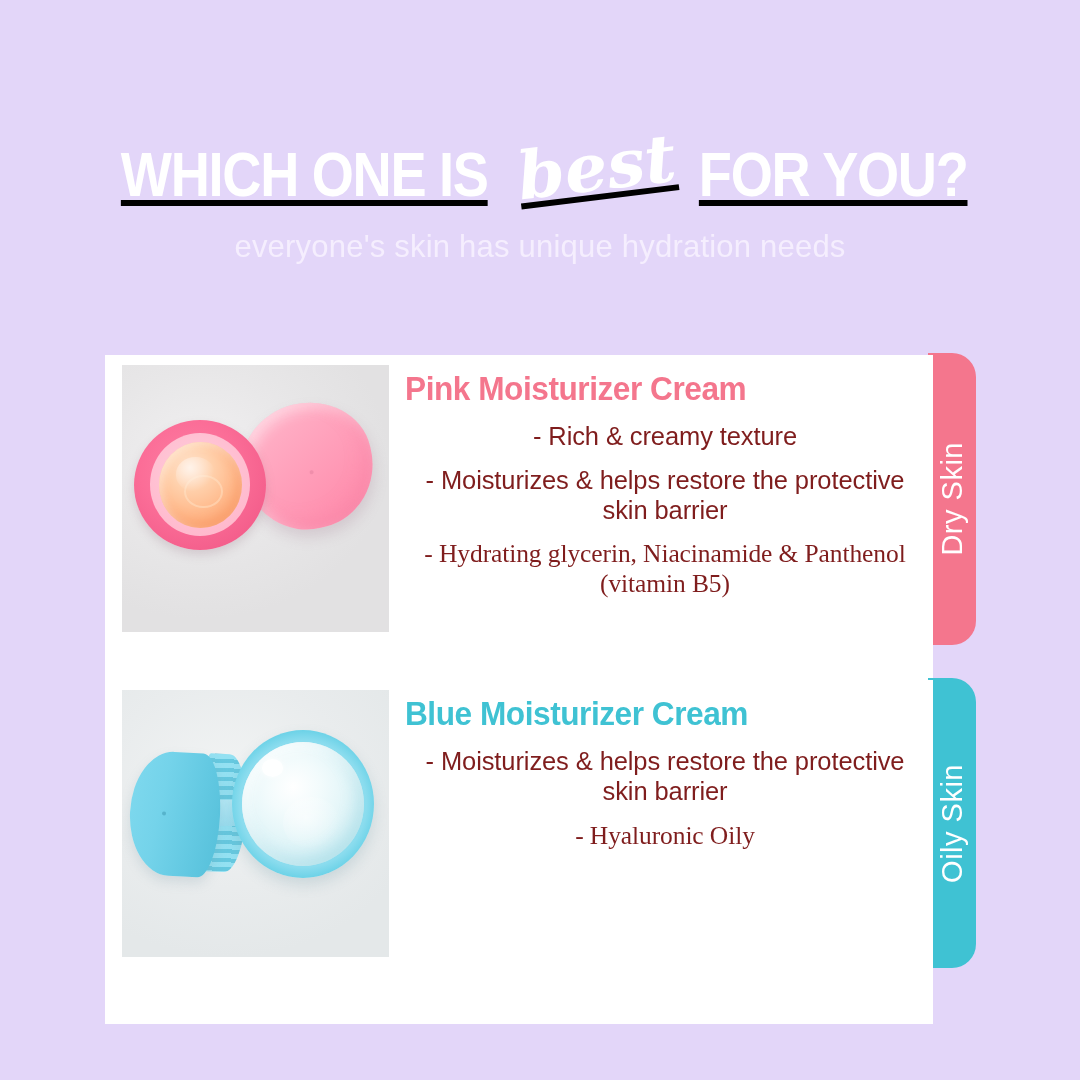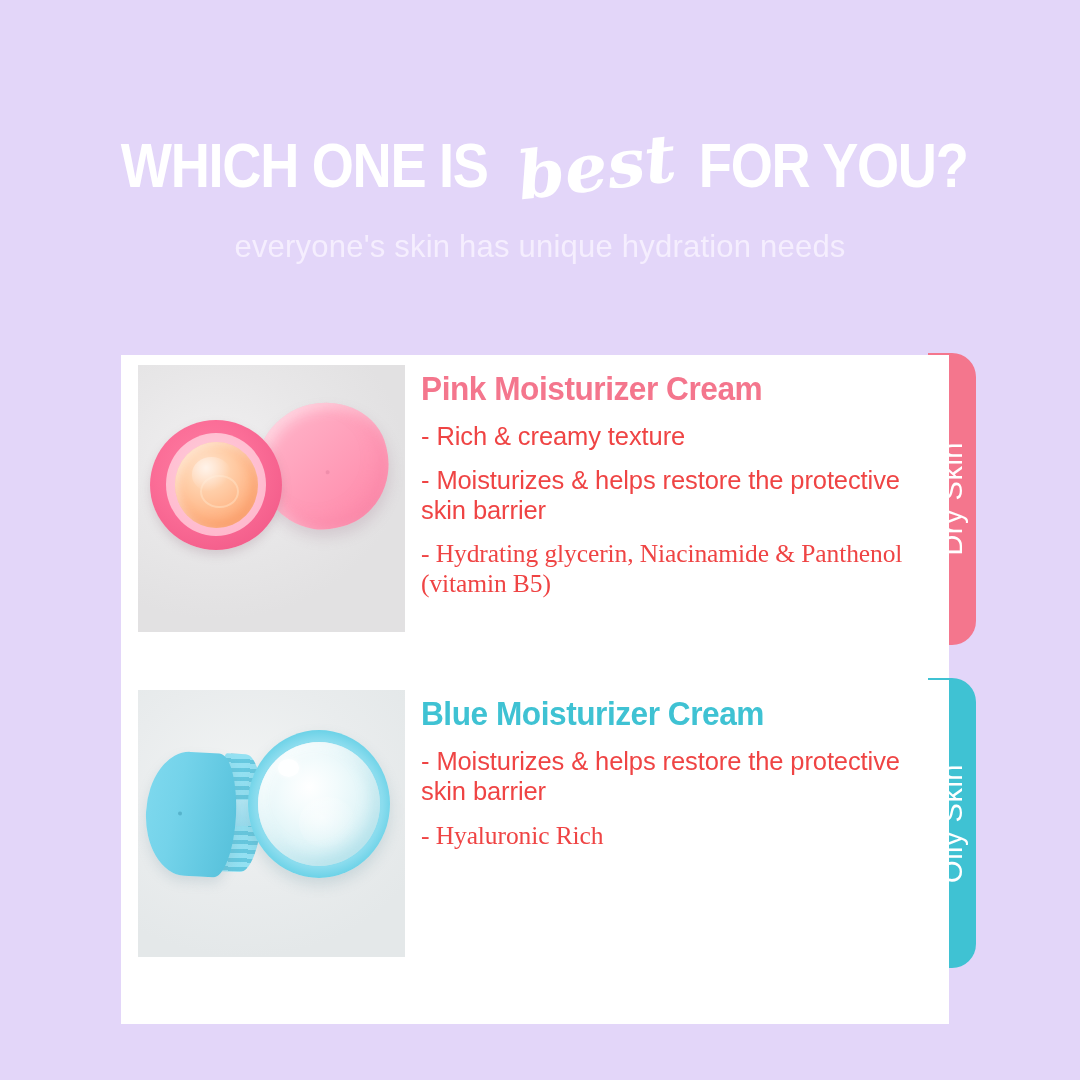--- a/index.html
+++ b/index.html
@@ -10,22 +10,23 @@
     overflow:hidden;
     position:relative;
   }
 
   
   .header { position:absolute; top:0; left:0; width:1080px; }
 
   .title-row{
     position:absolute;
     top:134px; left:0; width:1080px;
-    display:flex; align-items:flex-start; justify-content:center;
+    display:flex; align-items:flex-end; justify-content:center;
     white-space:nowrap;
+    text-decoration:underline;
   }
   .title-part{
     font-family:"Liberation Sans", sans-serif;
     font-weight:bold;
     font-size:63px;
     letter-spacing:-1.5px;
     color:#ffffff;
     transform:scaleX(0.86);
     transform-origin:center;
     line-height:1;
@@ -79,21 +80,21 @@
     writing-mode:vertical-rl;
     transform:rotate(180deg);
     color:#ffffff;
     font-size:29px;
     letter-spacing:0.5px;
     white-space:nowrap;
   }
 
   .card-body{
     position:absolute;
-    top:2px; left:16px;
+    top:2px; left:0;
     width:828px;
     height:344px;
     background:#ffffff;
   }
 
   .card-media{
     position:absolute;
     top:10px; left:17px;
     width:267px;
     height:267px;
@@ -113,24 +114,25 @@
     transform:scaleX(0.93);
     transform-origin:left center;
     margin-bottom:14px;
     white-space:nowrap;
   }
   .card-heading.pink{ color:#f4768d; }
   .card-heading.blue{ color:#3fc2d3; }
 
   .bullet{
     font-size:25.5px;
-    color:#ef4444;
+    color:#7f1d1d;
     line-height:1.17;
     margin-bottom:14px;
     letter-spacing:-0.1px;
+    text-align:center;
   }
   .bullet:last-child{ margin-bottom:0;font-family:Liberation Serif, serif; }
 
   
   .photo{
     position:relative;
     width:100%; height:100%;
   }
   .photo-bg{
     position:absolute; inset:0;
@@ -325,16 +327,16 @@
         <div class="bl-neck"></div>
         <div class="bl-lid"></div>
         <div class="bl-jar">
           <div class="bl-gel"></div>
         </div>
       </div>
     </div>
     <div class="card-content">
       <div class="card-heading blue">Blue Moisturizer Cream</div>
       <div class="bullet">- Moisturizes &amp; helps restore the protective skin barrier</div>
-      <div class="bullet">- Hyaluronic Rich</div>
+      <div class="bullet">- Hyaluronic Oily</div>
     </div>
   </div>
 </div>
 
 </body></html>

